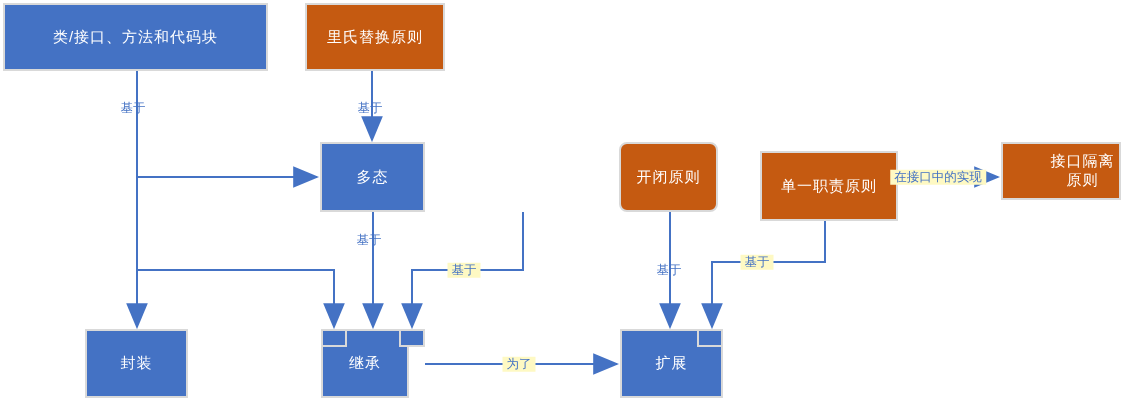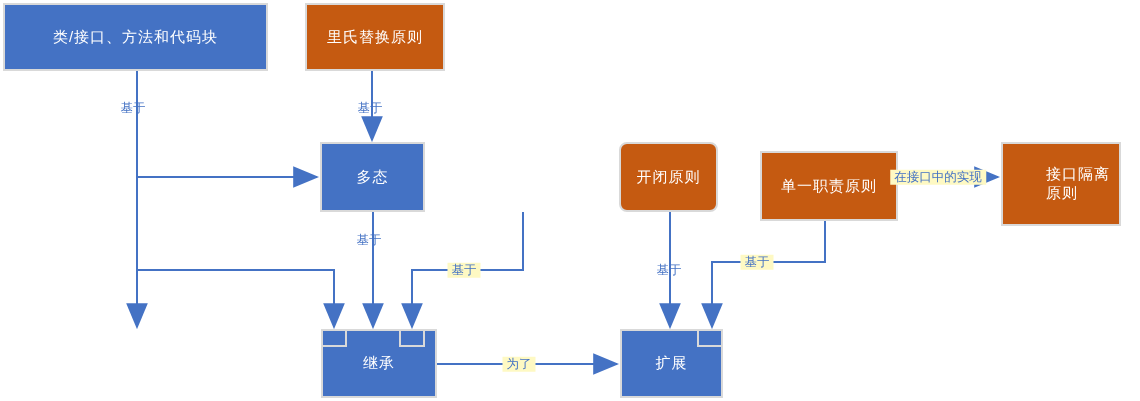--- a/index.html
+++ b/index.html
@@ -21,35 +21,36 @@
   }
 
   .node {
     position: absolute;
     display: flex;
     align-items: center;
     justify-content: center;
     color: #ffffff;
     font-size: 15px;
     letter-spacing: 1px;
+    text-align: center;
     border: 2px solid #d9d9d9;
   }
   .blue   { background: #4472c4; }
   .orange { background: #c55a11; }
 
   
   #n-class   { left: 3px;    top: 3px;   width: 265px; height: 68px; }
   #n-lsp     { left: 305px;  top: 3px;   width: 140px; height: 68px; }
   #n-poly    { left: 320px;  top: 142px; width: 105px; height: 70px; }
   #n-dip     { left: 462px;  top: 142px; width: 121px; height: 70px; }
   #n-ocp     { left: 619px;  top: 142px; width: 99px;  height: 70px; border-radius: 8px; }
   #n-srp     { left: 760px;  top: 151px; width: 138px; height: 70px; }
-  #n-isp     { left: 1001px; top: 142px; width: 120px; height: 84px; padding-left: 43px; }
+  #n-isp     { left: 1001px; top: 142px; width: 120px; height: 58px; padding-left: 43px; }
   #n-encap   { left: 85px;   top: 329px; width: 103px; height: 69px; }
-  #n-inherit { left: 321px;  top: 329px; width: 116px; height: 69px; }
+  #n-inherit { left: 321px;  top: 329px; width: 88px; height: 69px; }
   #n-extend  { left: 620px;  top: 329px; width: 103px; height: 69px; }
 
   .notch {
     position: absolute;
     width: 26px; height: 18px;
     background: #4472c4;
     border: 2px solid #d9d9d9;
   }
   #notch-inh-left  { left: 321px; top: 329px; }
   #notch-inh-right { left: 399px; top: 329px; }
@@ -89,20 +90,21 @@
       <path d="M878,177 L998,177" marker-end="url(#arrow)"></path>
     </g>
   </svg>
 
   <div id="n-class" class="node blue">类/接口、方法和代码块</div>
   <div id="n-lsp" class="node orange">里氏替换原则</div>
   <div id="n-poly" class="node blue">多态</div>
   <div id="n-ocp" class="node orange">开闭原则</div>
   <div id="n-srp" class="node orange">单一职责原则</div>
   <div id="n-isp" class="node orange">接口隔离原则</div>
+  <div id="n-encap" class="node blue">封装</div>
   <div id="n-inherit" class="node blue">继承</div>
   <div id="n-extend" class="node blue">扩展</div>
 
   <div id="notch-inh-left" class="notch"></div>
   <div id="notch-inh-right" class="notch"></div>
   <div id="notch-ext-right" class="notch"></div>
 
   <div class="edge-label" style="left:133px; top:108px;">基于</div>
   <div class="edge-label" style="left:370px; top:108px;">基于</div>
   <div class="edge-label" style="left:369px; top:240px;">基于</div>

